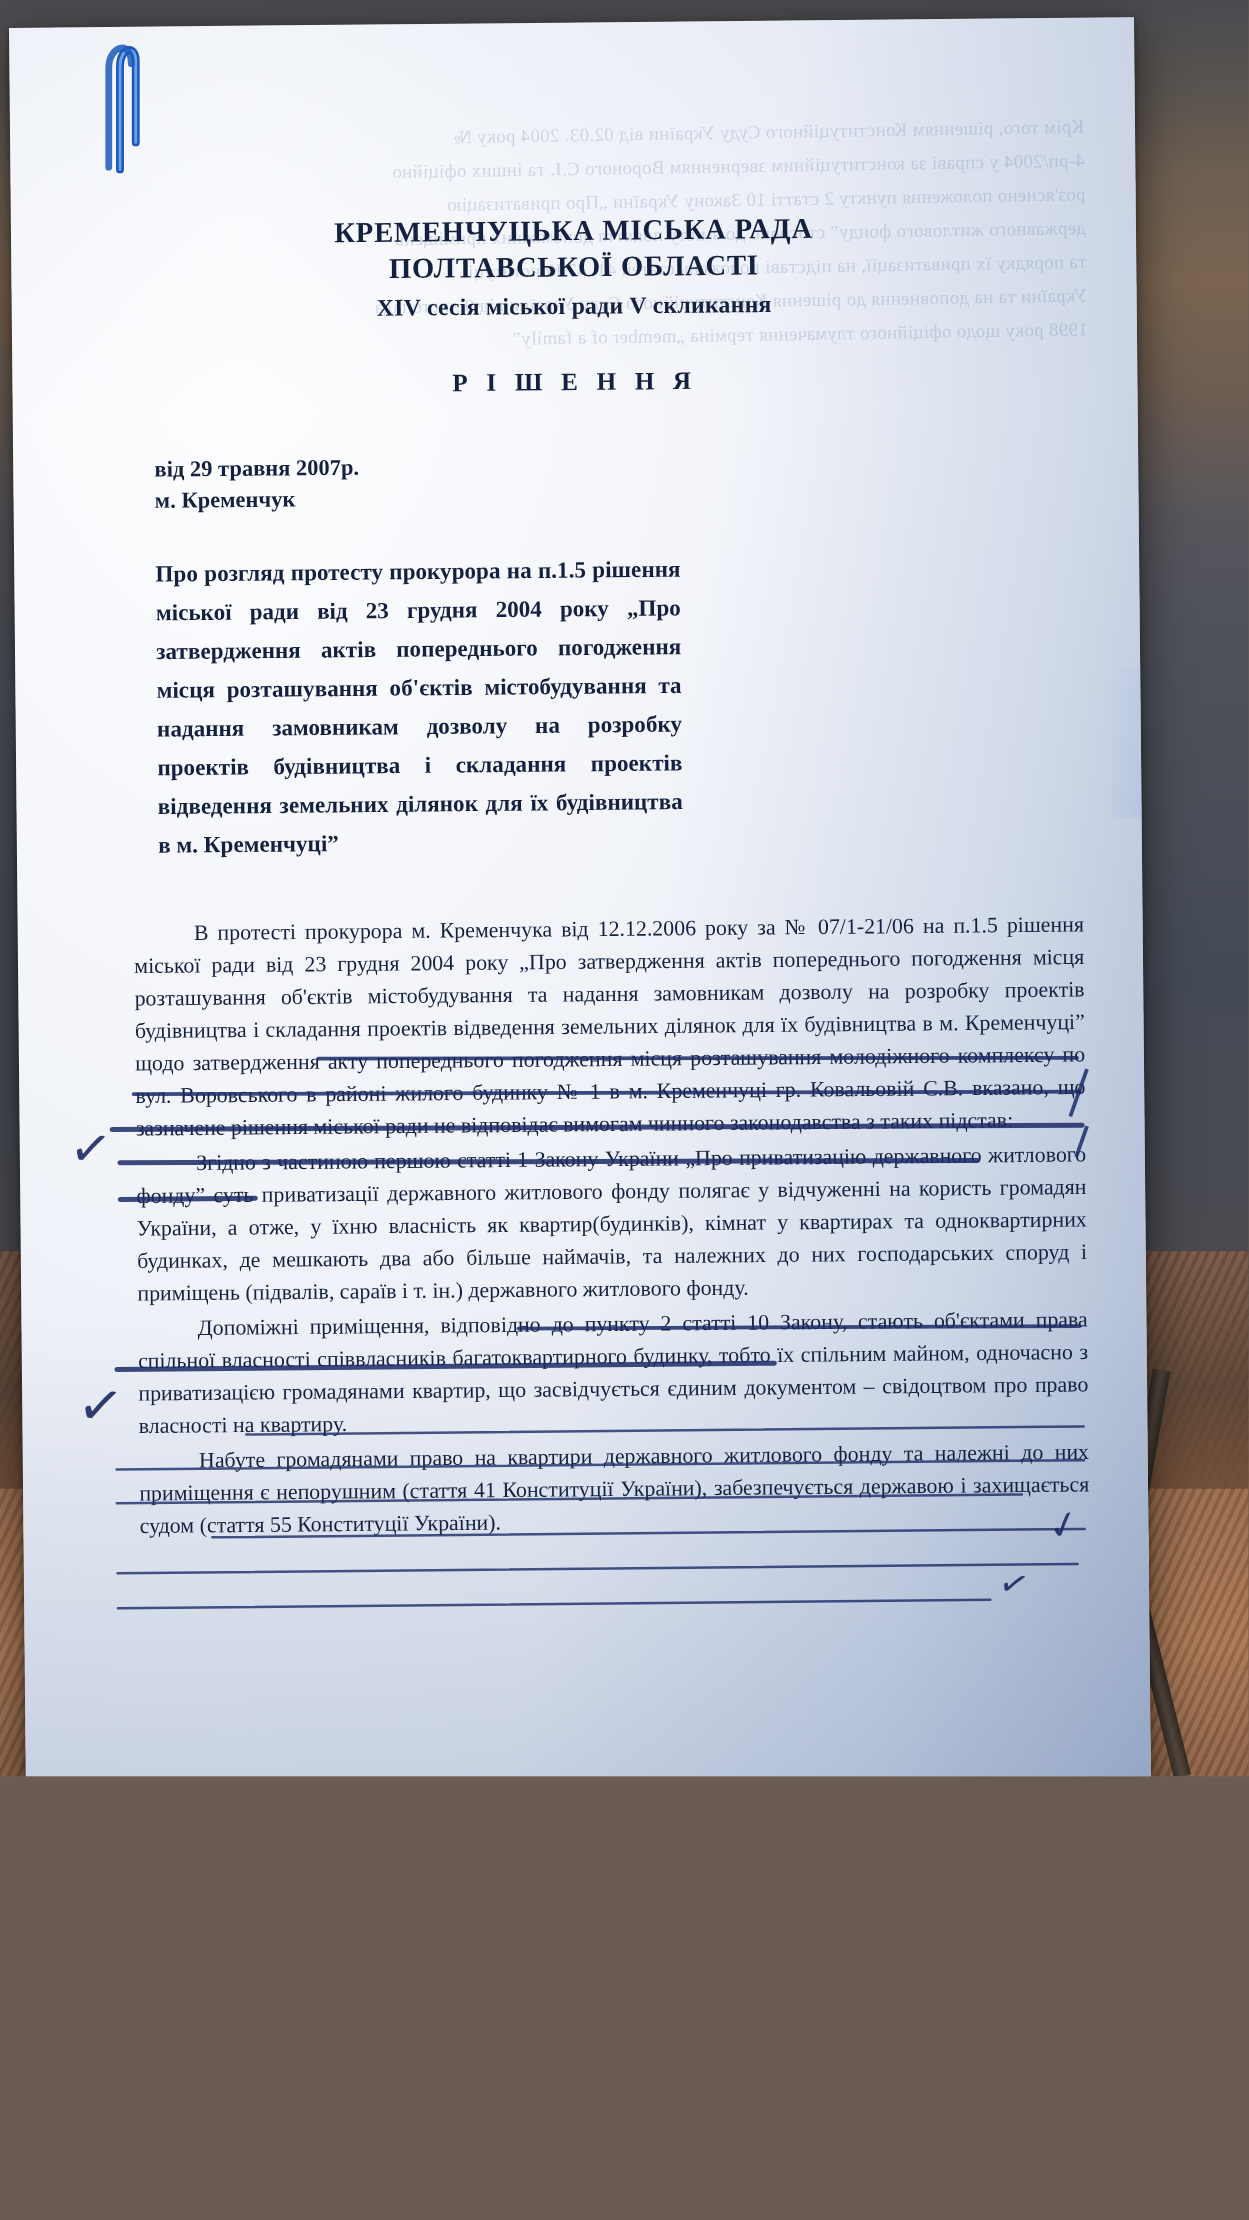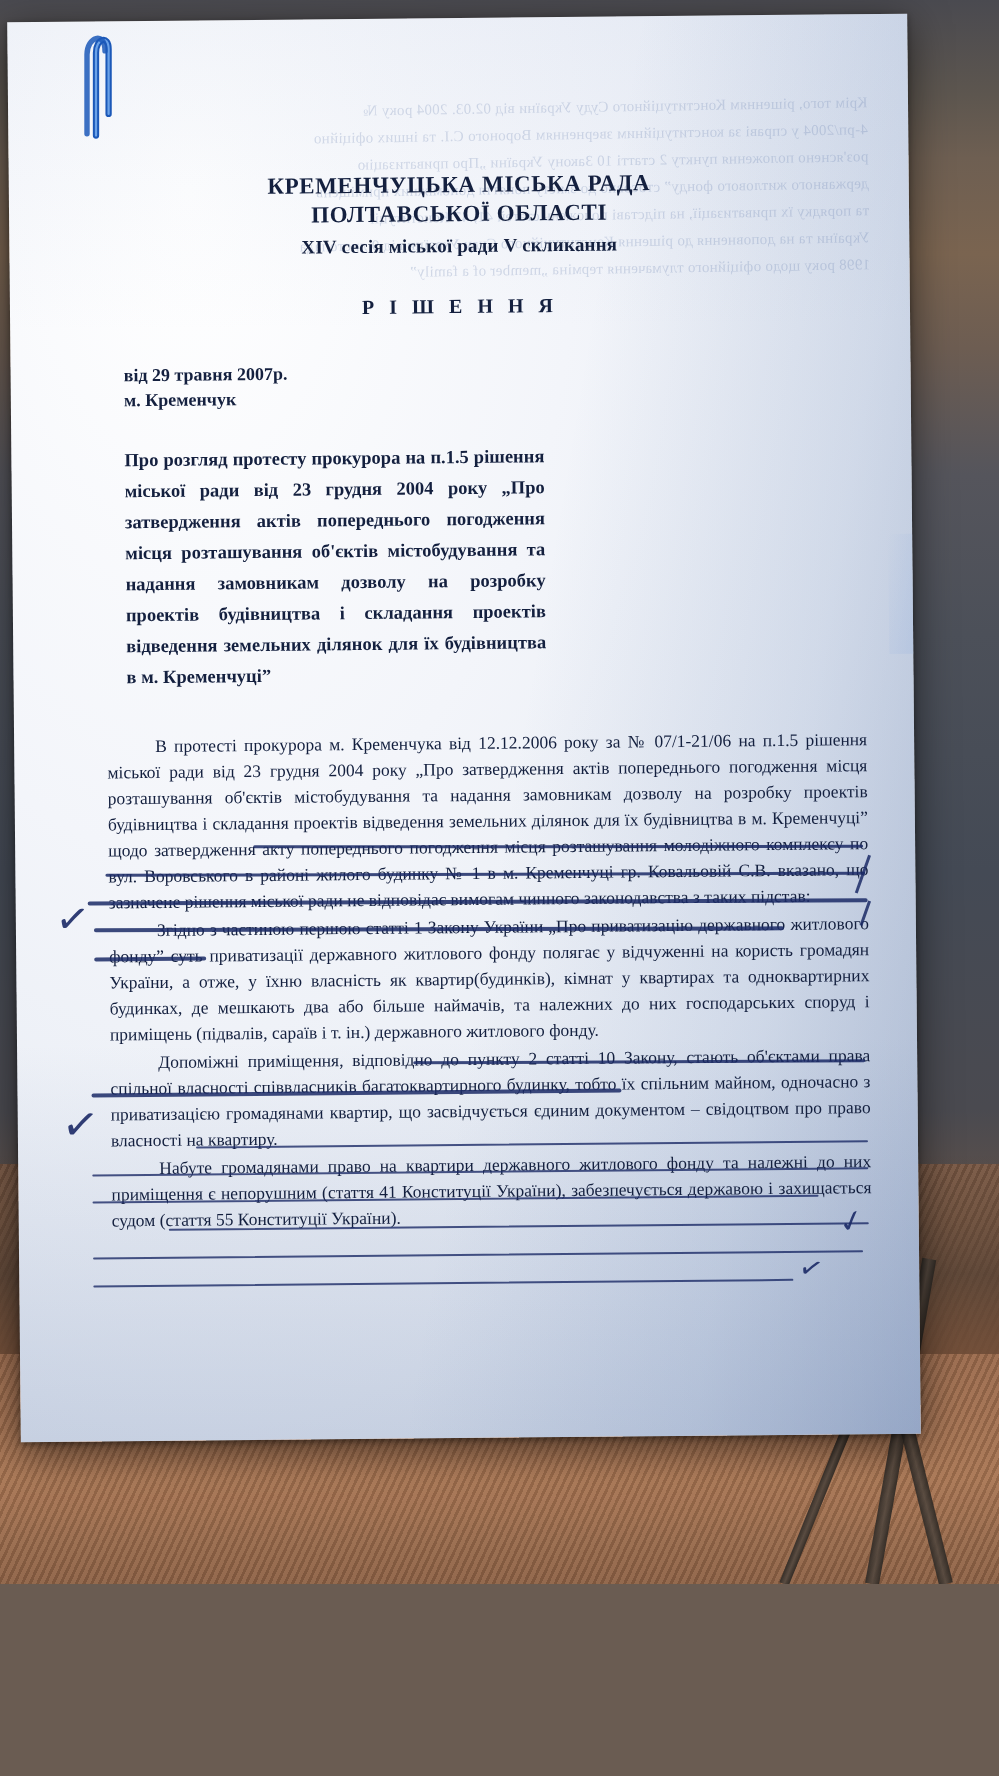--- a/index.html
+++ b/index.html
@@ -10,21 +10,21 @@
     width: 999px;
     height: 1776px;
     overflow: hidden;
     background: #6a5c52;
     font-family: "Liberation Serif", serif;
   }
 
   .scene {
     position: relative;
     width: 999px;
-    height: 1584px;
+    height: 1421px;
     background:
       linear-gradient(180deg, #4a4a50 0%, #5d564f 6%, #6e5f52 10%, #7a6450 16%, #6d5d52 22%, #55555c 30%, #4c5059 40%, #444a55 55%, #4a4a50 70%, #6b5546 80%, #8b5f47 90%, #9c6a4c 100%);
     overflow: hidden;
   }
 
   
   .ground {
     position: absolute;
     left: 0;
     right: 0;

